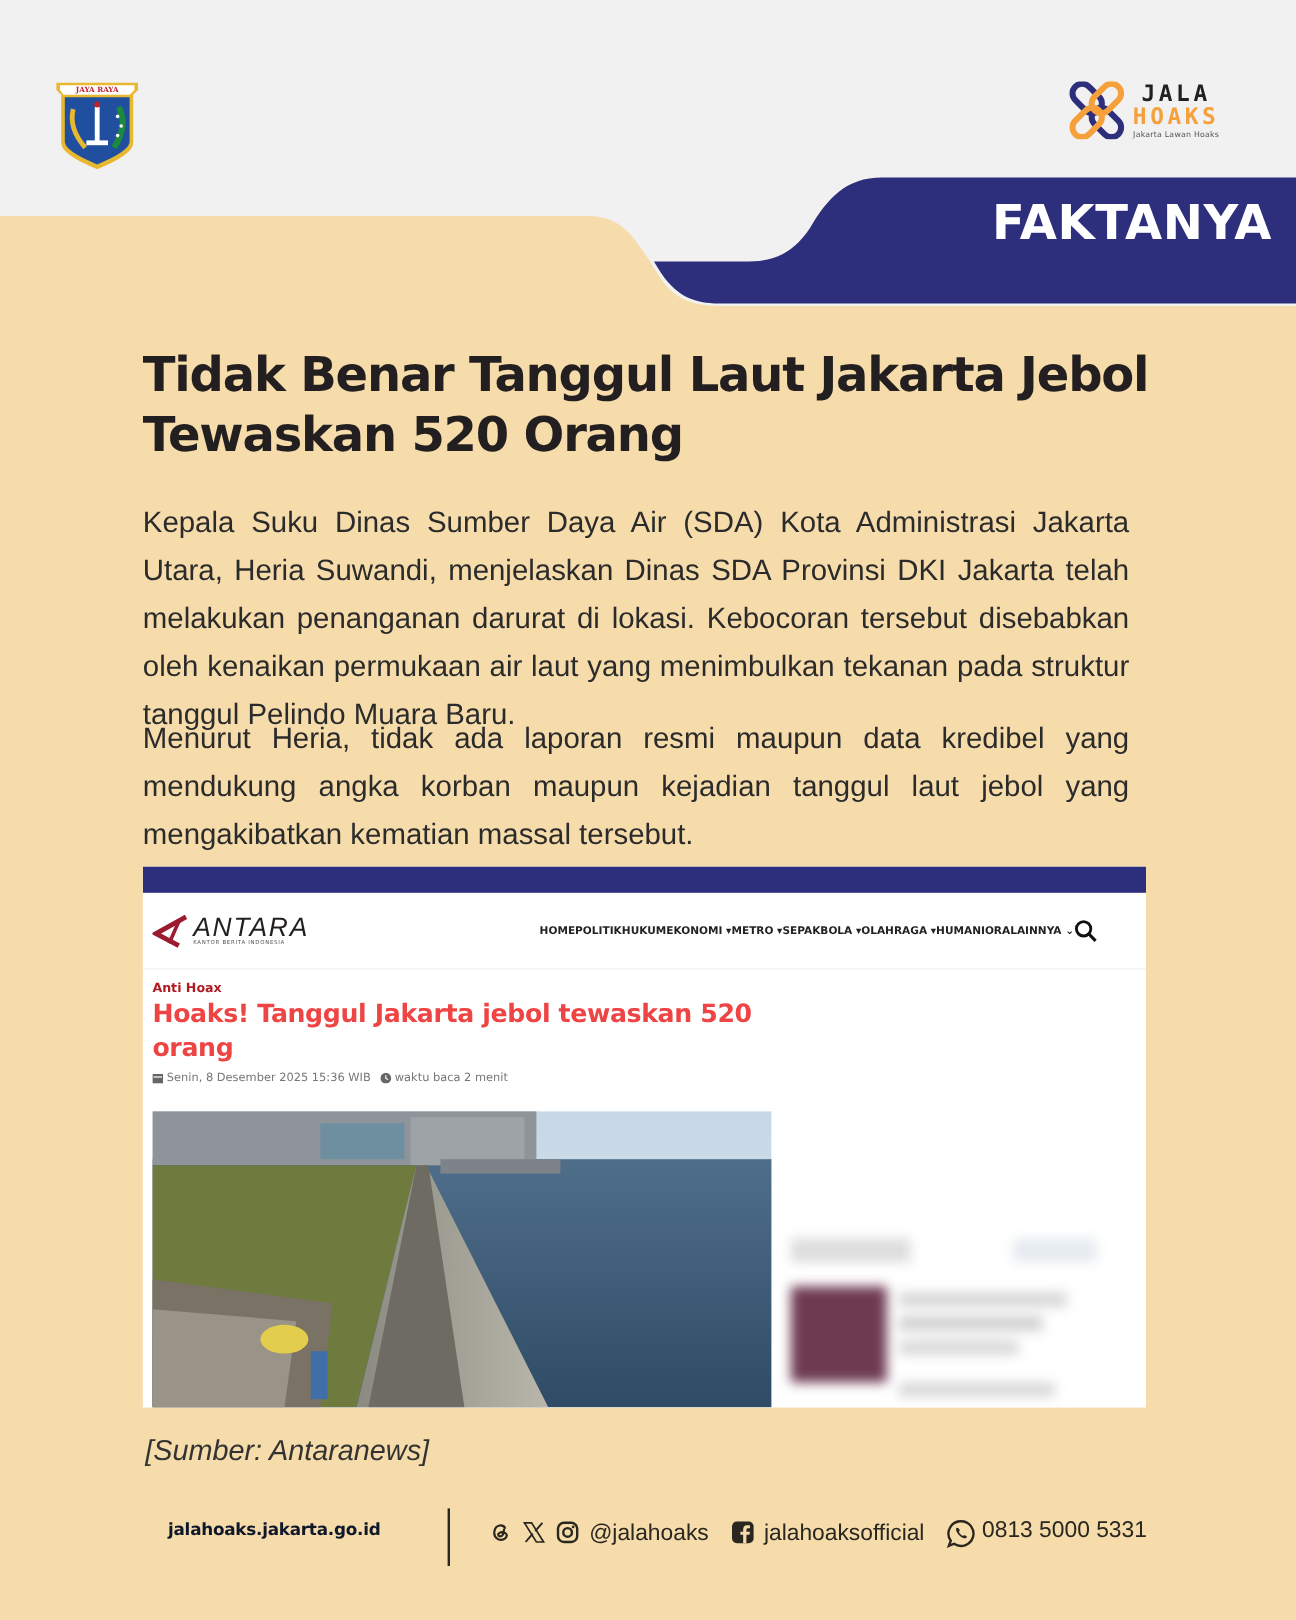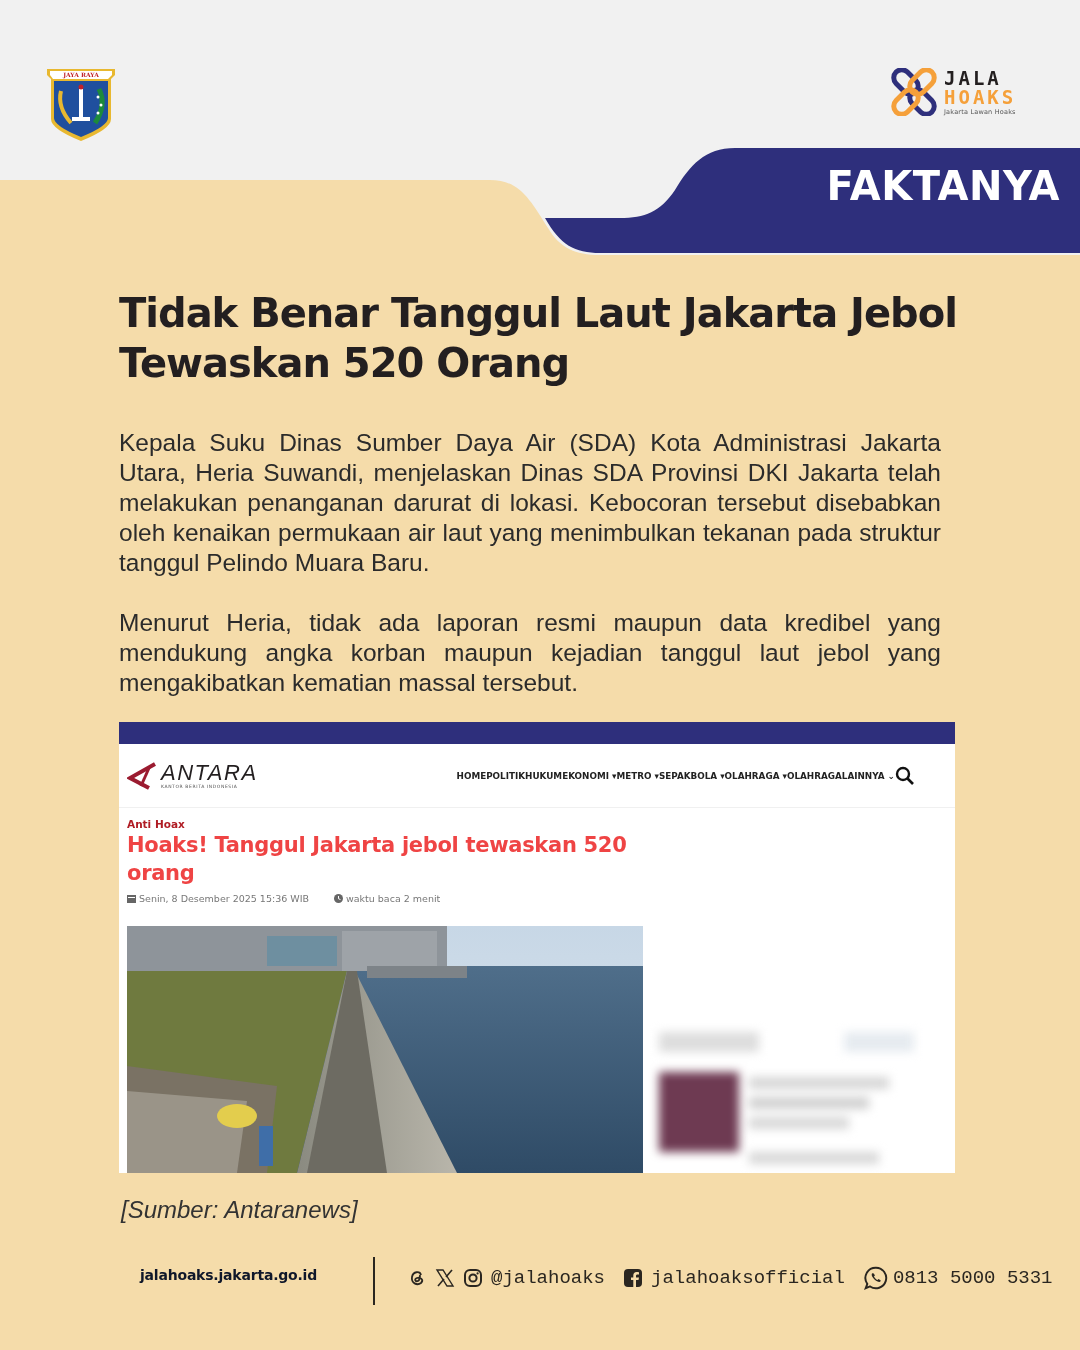--- a/index.html
+++ b/index.html
@@ -3,61 +3,61 @@
 <meta charset="utf-8">
 <style>
   * { margin: 0; padding: 0; box-sizing: border-box; }
   html, body { width: 1080px; height: 1350px; overflow: hidden; }
   body { position: relative; background: #f1f1f1; font-family: "DejaVu Sans", sans-serif; color: #231f20; }
 
   .header-bg { position: absolute; left: 0; top: 0; width: 1080px; height: 1350px; }
 
   .logo-jakarta { position: absolute; left: 45px; top: 67px; width: 72px; height: 76px; }
   .logo-jala { position: absolute; left: 888px; top: 66px; width: 145px; height: 52px; display: flex; align-items: center; gap: 4px; }
-  .jala-text { display: flex; flex-direction: column; line-height: 1; }
+  .jala-text { display: flex; flex-direction: column; line-height: 1; align-items: center; }
   .jala-text .l1 { font-family: "DejaVu Sans Mono", monospace; font-weight: bold; font-size: 19px; letter-spacing: 3px; color: #231f20; }
   .jala-text .l2 { font-family: "DejaVu Sans Mono", monospace; font-weight: bold; font-size: 19px; letter-spacing: 3px; color: #f5a03a; }
   .jala-text .l3 { font-size: 6.5px; color: #555; margin-top: 2px; letter-spacing: .2px; }
 
   .faktanya { position: absolute; left: 740px; top: 163px; width: 320px; text-align: right; color: #fff; font-family: "DejaVu Sans", sans-serif; font-weight: bold; font-size: 40px; letter-spacing: 0.5px; }
 
   .title { position: absolute; left: 119px; top: 288px; width: 840px; font-family: "DejaVu Sans", sans-serif; font-weight: bold; font-size: 40px; line-height: 50px; color: #231f20; letter-spacing: -1px; }
 
-  .para { position: absolute; left: 119px; width: 822px; font-family: "Liberation Sans", sans-serif; font-size: 24.5px; line-height: 30px; text-align: justify; color: #2b2b2b; margin-top: 12px; }
+  .para { position: absolute; left: 119px; width: 822px; font-family: "Liberation Sans", sans-serif; font-size: 24.5px; line-height: 40px; text-align: justify; color: #2b2b2b; }
   .para1 { top: 416px; }
   .para2 { top: 596px; }
 
   .shot { position: absolute; left: 119px; top: 722px; width: 836px; height: 451px; background: #fff; overflow: hidden; }
   .shot-topbar { height: 22px; background: #2e2f7c; }
   .shot-nav { height: 64px; display: flex; align-items: center; padding: 0 8px; border-bottom: 1px solid #f0f0f0; }
   .antara-logo { display: flex; align-items: center; gap: 4px; width: 220px; }
   .antara-name { display: flex; flex-direction: column; line-height: 1; }
   .antara-name .n { font-family: "Liberation Sans", sans-serif; font-size: 22px; letter-spacing: 1.5px; color: #231f20; font-style: italic; }
   .antara-name .s { font-size: 4.5px; letter-spacing: .6px; color: #555; margin-top: 1px; }
   .nav-items { display: flex; align-items: center; gap: 0; margin-left: auto; margin-right: 32px; }
   .nav-item { font-family: "DejaVu Sans", sans-serif; font-weight: bold; font-size: 8.8px; color: #222; white-space: nowrap; }
   .search-ic { width: 20px; height: 20px; }
 
   .article { position: absolute; left: 8px; top: 96px; width: 520px; }
   .kicker { font-family: "DejaVu Sans", sans-serif; font-weight: bold; font-size: 10.5px; color: #b01c24; }
   .headline { font-family: "DejaVu Sans", sans-serif; font-weight: bold; font-size: 21px; line-height: 28px; color: #ef4444; margin-top: 1px; letter-spacing: -0.3px; }
-  .meta { display: flex; align-items: center; gap: 25px; margin-top: 6px; font-size: 9.5px; color: #777; }
+  .meta { display: flex; align-items: center; gap: 8px; margin-top: 6px; font-size: 9.5px; color: #777; }
   .meta span { display: inline-flex; align-items: center; gap: 3px; }
 
   .photo { position: absolute; left: 8px; top: 204px; width: 516px; height: 247px; overflow: hidden; }
 
   .blur-side { position: absolute; left: 540px; top: 310px; width: 260px; height: 141px; filter: blur(5px); }
 
   .source { position: absolute; left: 121px; top: 1196px; font-family: "Liberation Sans", sans-serif; font-style: italic; font-size: 24px; color: #333; }
 
   .footer { position: absolute; left: 0; top: 1255px; width: 1080px; height: 50px; }
   .site { position: absolute; left: 140px; top: 12px; font-family: "DejaVu Sans", sans-serif; font-weight: bold; font-size: 14px; color: #0f172a; letter-spacing: -0.2px; }
   .divider { position: absolute; left: 373px; top: 2px; width: 2px; height: 48px; background: #2a2620; }
   .socials { position: absolute; left: 407px; top: 10px; display: flex; align-items: center; gap: 10px; font-family: "Liberation Sans", sans-serif; font-size: 19px; color: #2a2620; }
-  .socials .grp { display: flex; align-items: center; gap: 8px; font-family: Liberation Mono, monospace; }
+  .socials .grp { display: flex; align-items: flex-start; gap: 8px; }
   .socials svg { width: 20px; height: 20px; }
 </style>
 </head>
 <body>
 
 <svg class="header-bg" viewBox="0 0 1080 1350" xmlns="http://www.w3.org/2000/svg">
   <rect x="0" y="0" width="1080" height="1350" fill="#f1f1f1"></rect>
 
   <path d="M0 180 L490 180 C520 180 530 200 548 228 C560 248 575 255 600 255 L1080 255 L1080 1350 L0 1350 Z" fill="#f5dcaa"></path>
 
@@ -114,21 +114,21 @@
       </div>
     </div>
     <div class="nav-items">
       <span class="nav-item">HOME</span>
       <span class="nav-item">POLITIK</span>
       <span class="nav-item">HUKUM</span>
       <span class="nav-item">EKONOMI ▾</span>
       <span class="nav-item">METRO ▾</span>
       <span class="nav-item">SEPAKBOLA ▾</span>
       <span class="nav-item">OLAHRAGA ▾</span>
-      <span class="nav-item">OLAHRAGA</span>
+      <span class="nav-item">HUMANIORA</span>
       <span class="nav-item">LAINNYA ⌄</span>
       <svg class="search-ic" viewBox="0 0 20 20">
         <circle cx="8" cy="8" r="6" fill="none" stroke="#111" stroke-width="2.4"></circle>
         <line x1="12.5" y1="12.5" x2="18" y2="18" stroke="#111" stroke-width="2.6"></line>
       </svg>
     </div>
   </div>
 
   <div class="article">
     <div class="kicker">Anti Hoax</div>

